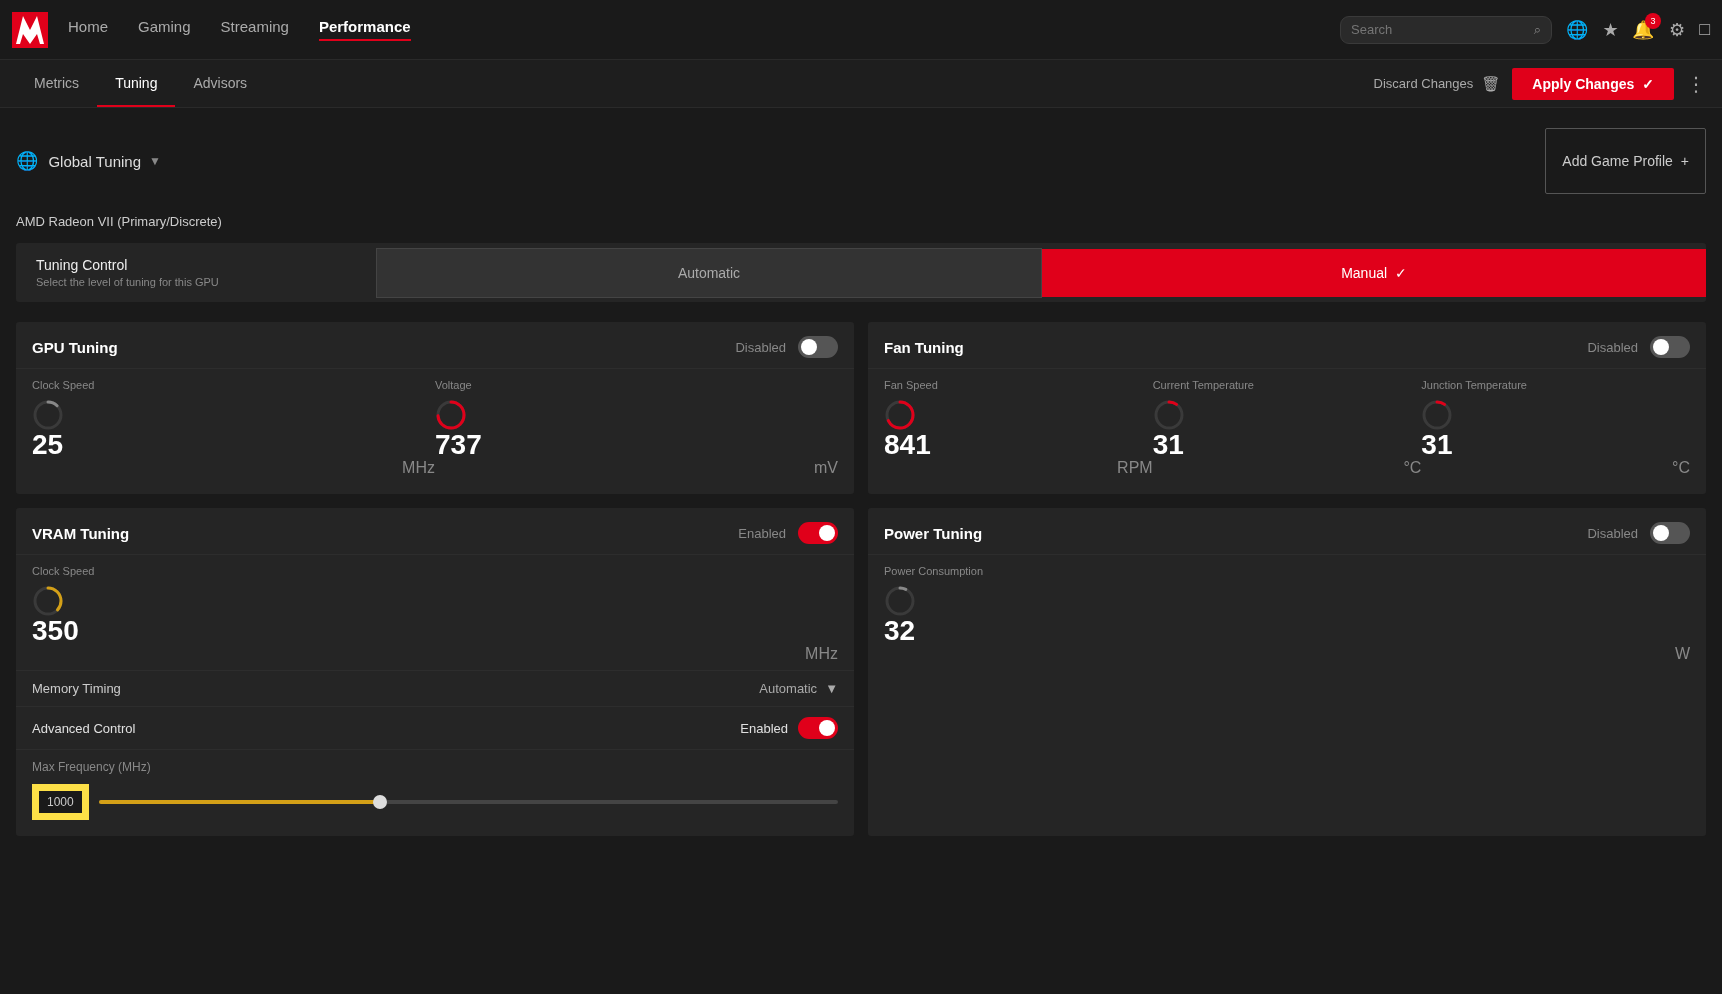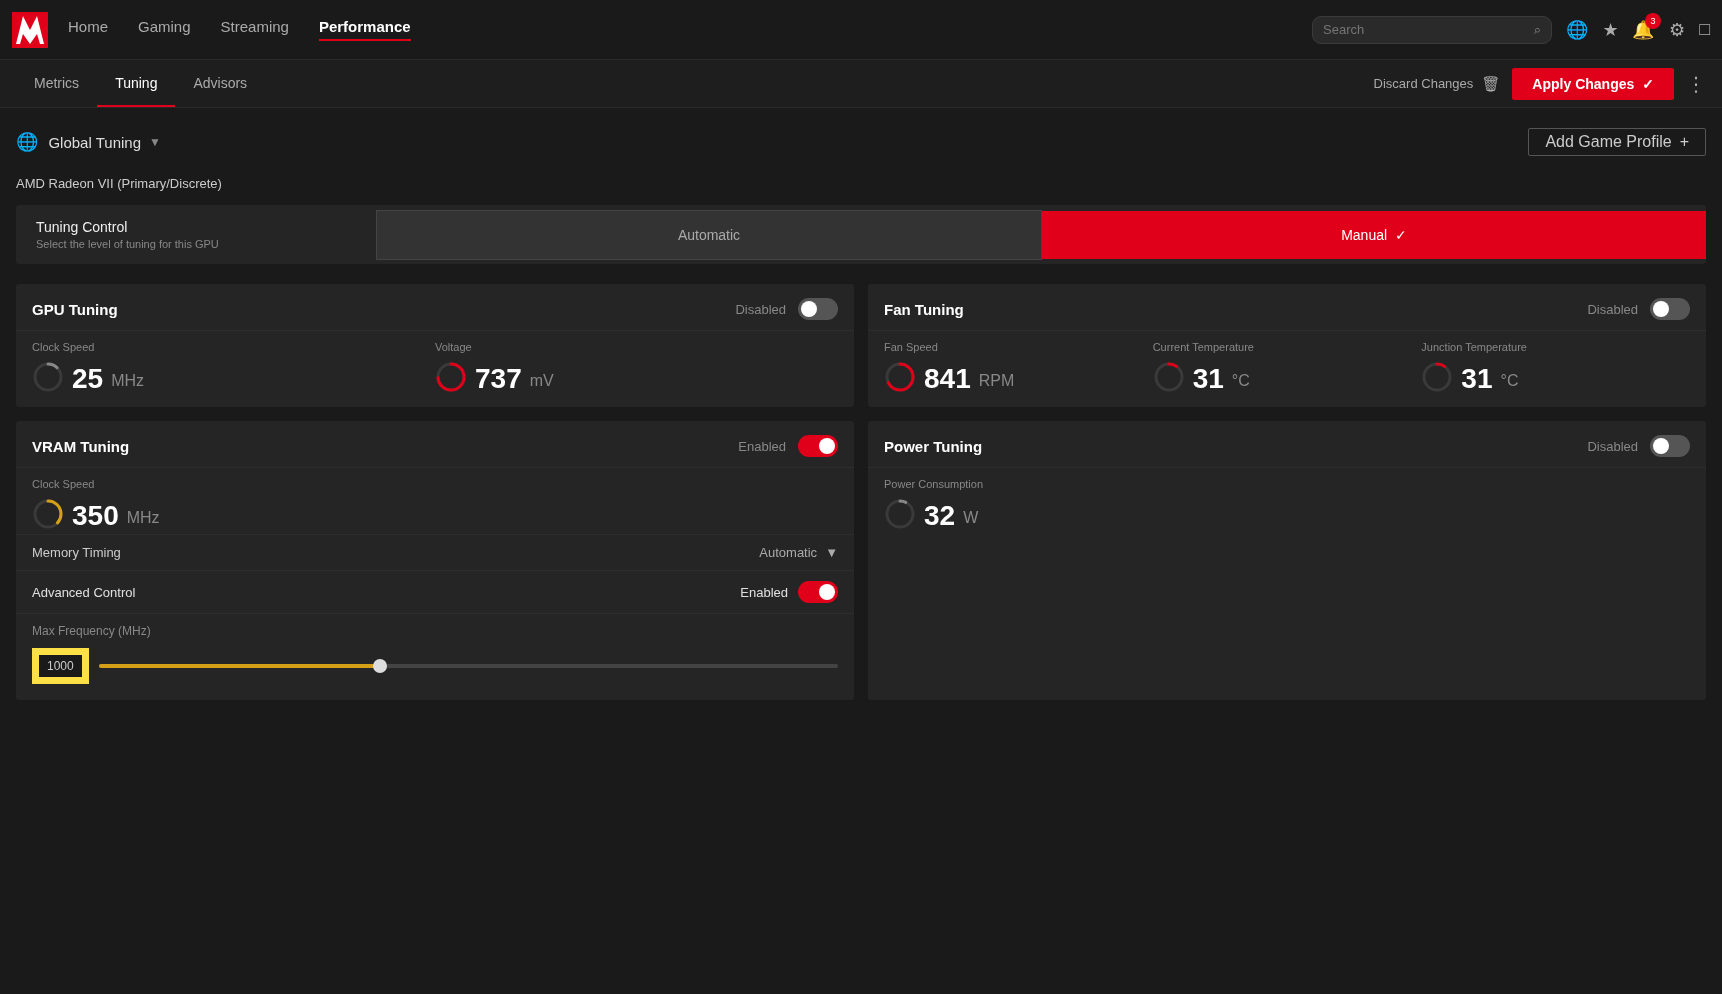--- a/index.html
+++ b/index.html
@@ -55,21 +55,21 @@
       align-items: center;
       gap: 14px;
     }
     .search-box {
       display: flex;
       align-items: center;
       background: #2a2a2a;
       border: 1px solid #3a3a3a;
       border-radius: 9px;
       padding: 5px 10px;
-      width: 240px;
+      width: 212px;
     }
     .search-box input {
       background: transparent;
       border: none;
       outline: none;
       color: #ccc;
       font-size: 13px;
       width: 100%;
     }
     .nav-icon {
@@ -184,22 +184,22 @@
       cursor: pointer;
     }
     .chevron-down { color: #888; font-size: 12px; }
     .add-profile-btn {
       display: flex;
       align-items: center;
       gap: 8px;
       border: 1px solid #555;
       background: transparent;
       color: #ccc;
-      padding: 4px 16px;
-      font-size: 16px;
+      padding: 24px 16px;
+      font-size: 14px;
       cursor: pointer;
       border-radius: 2px;
     }
 
     
     .gpu-label {
       font-size: 13px;
       color: #ccc;
       margin-bottom: 14px;
     }
@@ -317,22 +317,23 @@
     .stat-item {
       flex: 1;
     }
     .stat-label {
       font-size: 11px;
       color: #888;
       margin-bottom: 8px;
     }
     .stat-value-row {
       display: flex;
-      align-items: flex-end;
-      gap: 8px;
+      align-items: flex-start;
+      gap: 0;
+      flex-direction: column;
     }
     .stat-gauge {
       width: 32px;
       height: 32px;
       flex-shrink: 0;
     }
     .stat-number {
       font-size: 28px;
       font-weight: 700;
       color: #fff;

